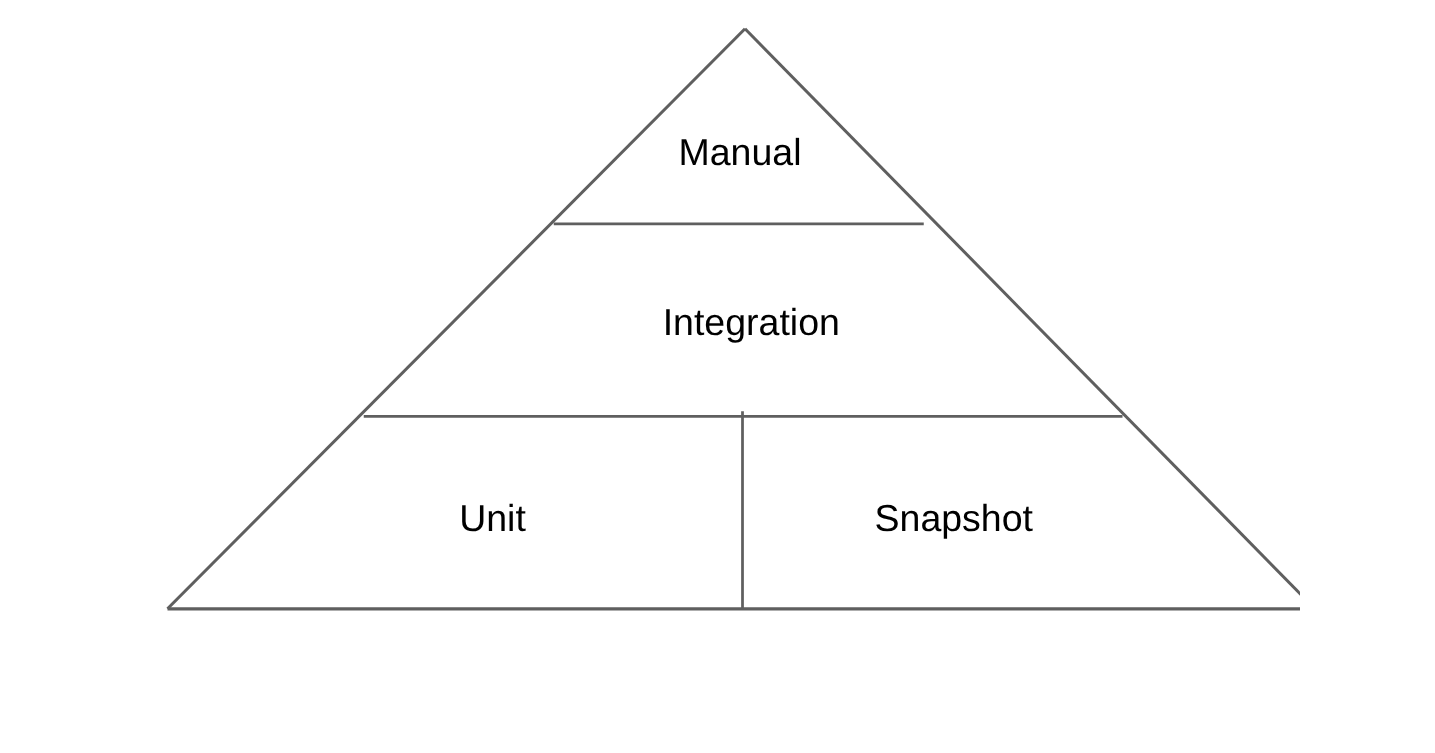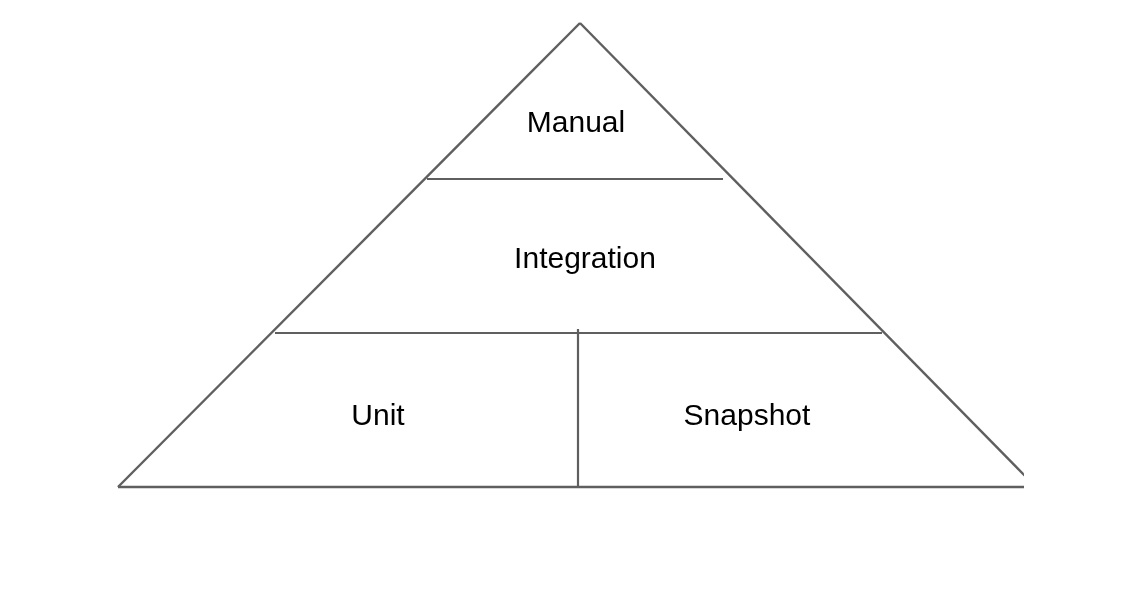--- a/index.html
+++ b/index.html
@@ -6,20 +6,21 @@
     margin: 0;
     padding: 0;
     background: #ffffff;
   }
   .canvas {
     position: relative;
     width: 1024px;
     height: 602px;
     background: #ffffff;
     overflow: hidden;
+    margin-left: 16px;
   }
   svg { display: block; }
   .level-label {
     font-family: "Liberation Sans", sans-serif;
     font-size: 30px;
     fill: #000000;
   }
 </style>
 </head>
 <body>

